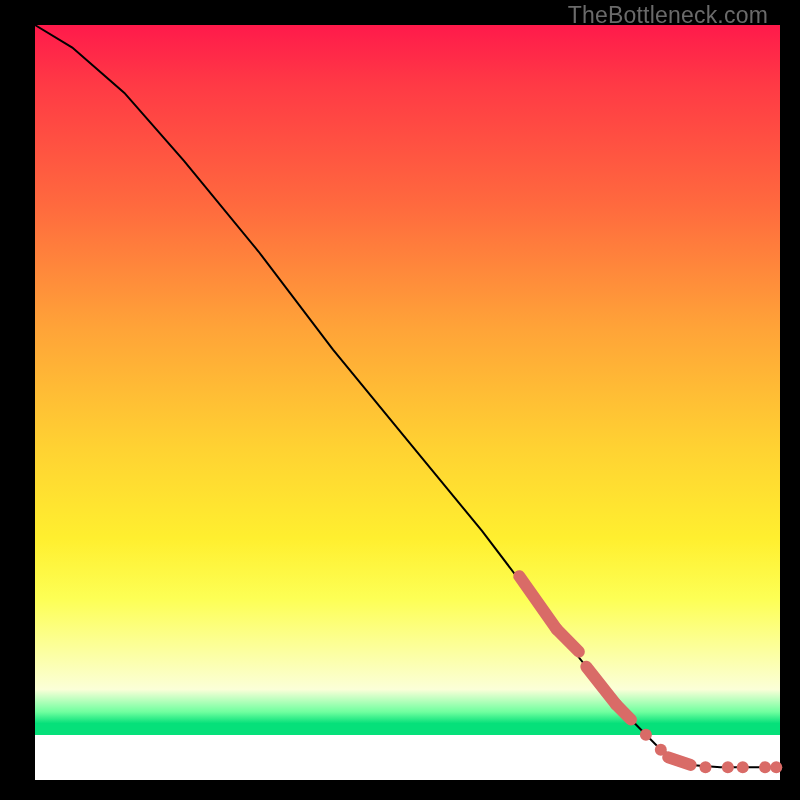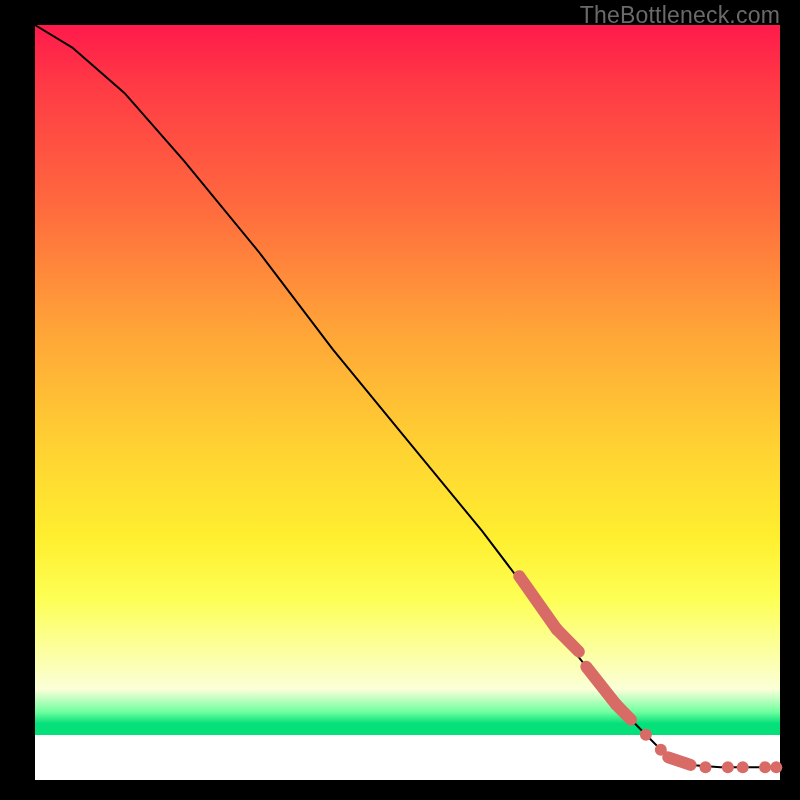--- a/index.html
+++ b/index.html
@@ -38,21 +38,21 @@
       #6fff9f 91%,
       #06e07a 92.5%,
       #06e07a 94%,
       #ffffff 94%,
       #ffffff 100%
     );
   }
   .attrib {
     position: absolute;
     top: 2px;
-    right: 20px;
+    right: 32px;
     color: #6a6a6a;
     font-size: 23px;
     font-weight: 500;
     letter-spacing: 0.2px;
   }
   svg.curve {
     position: absolute;
     inset: 0;
     width: 100%;
     height: 100%;

